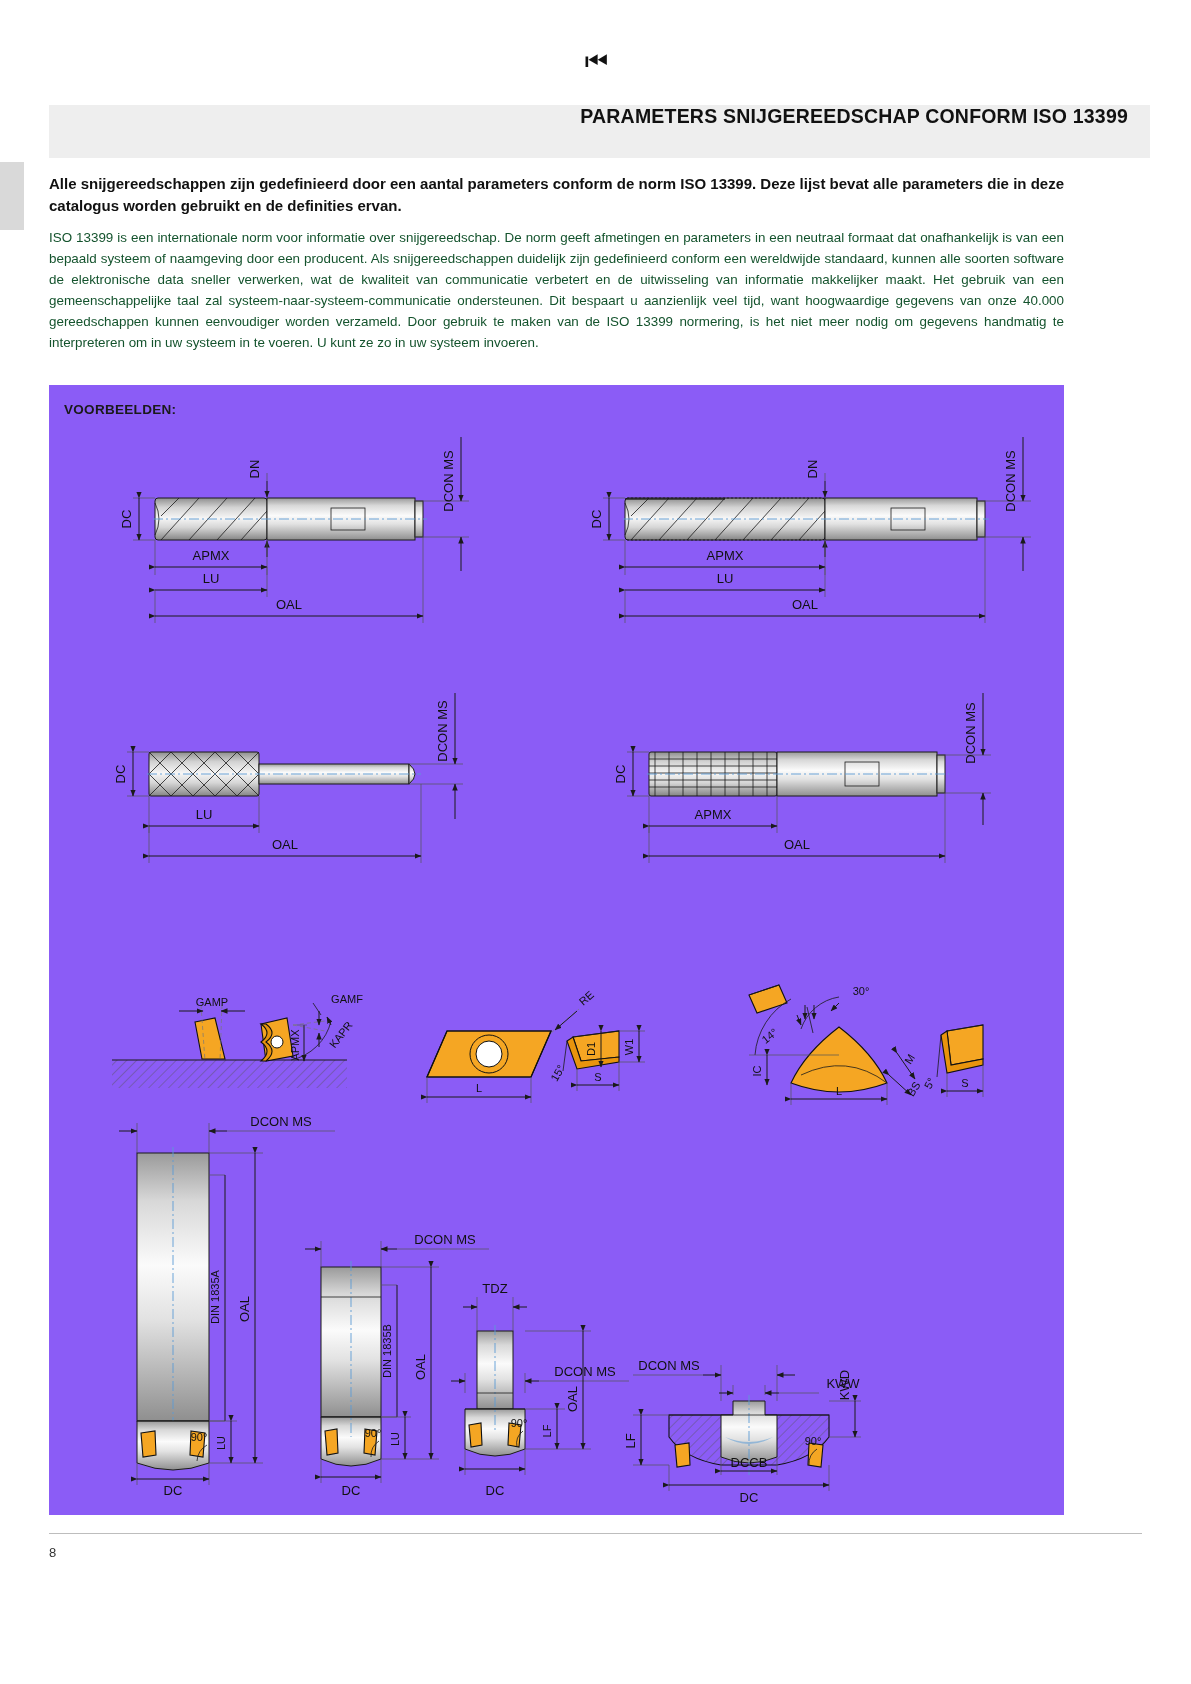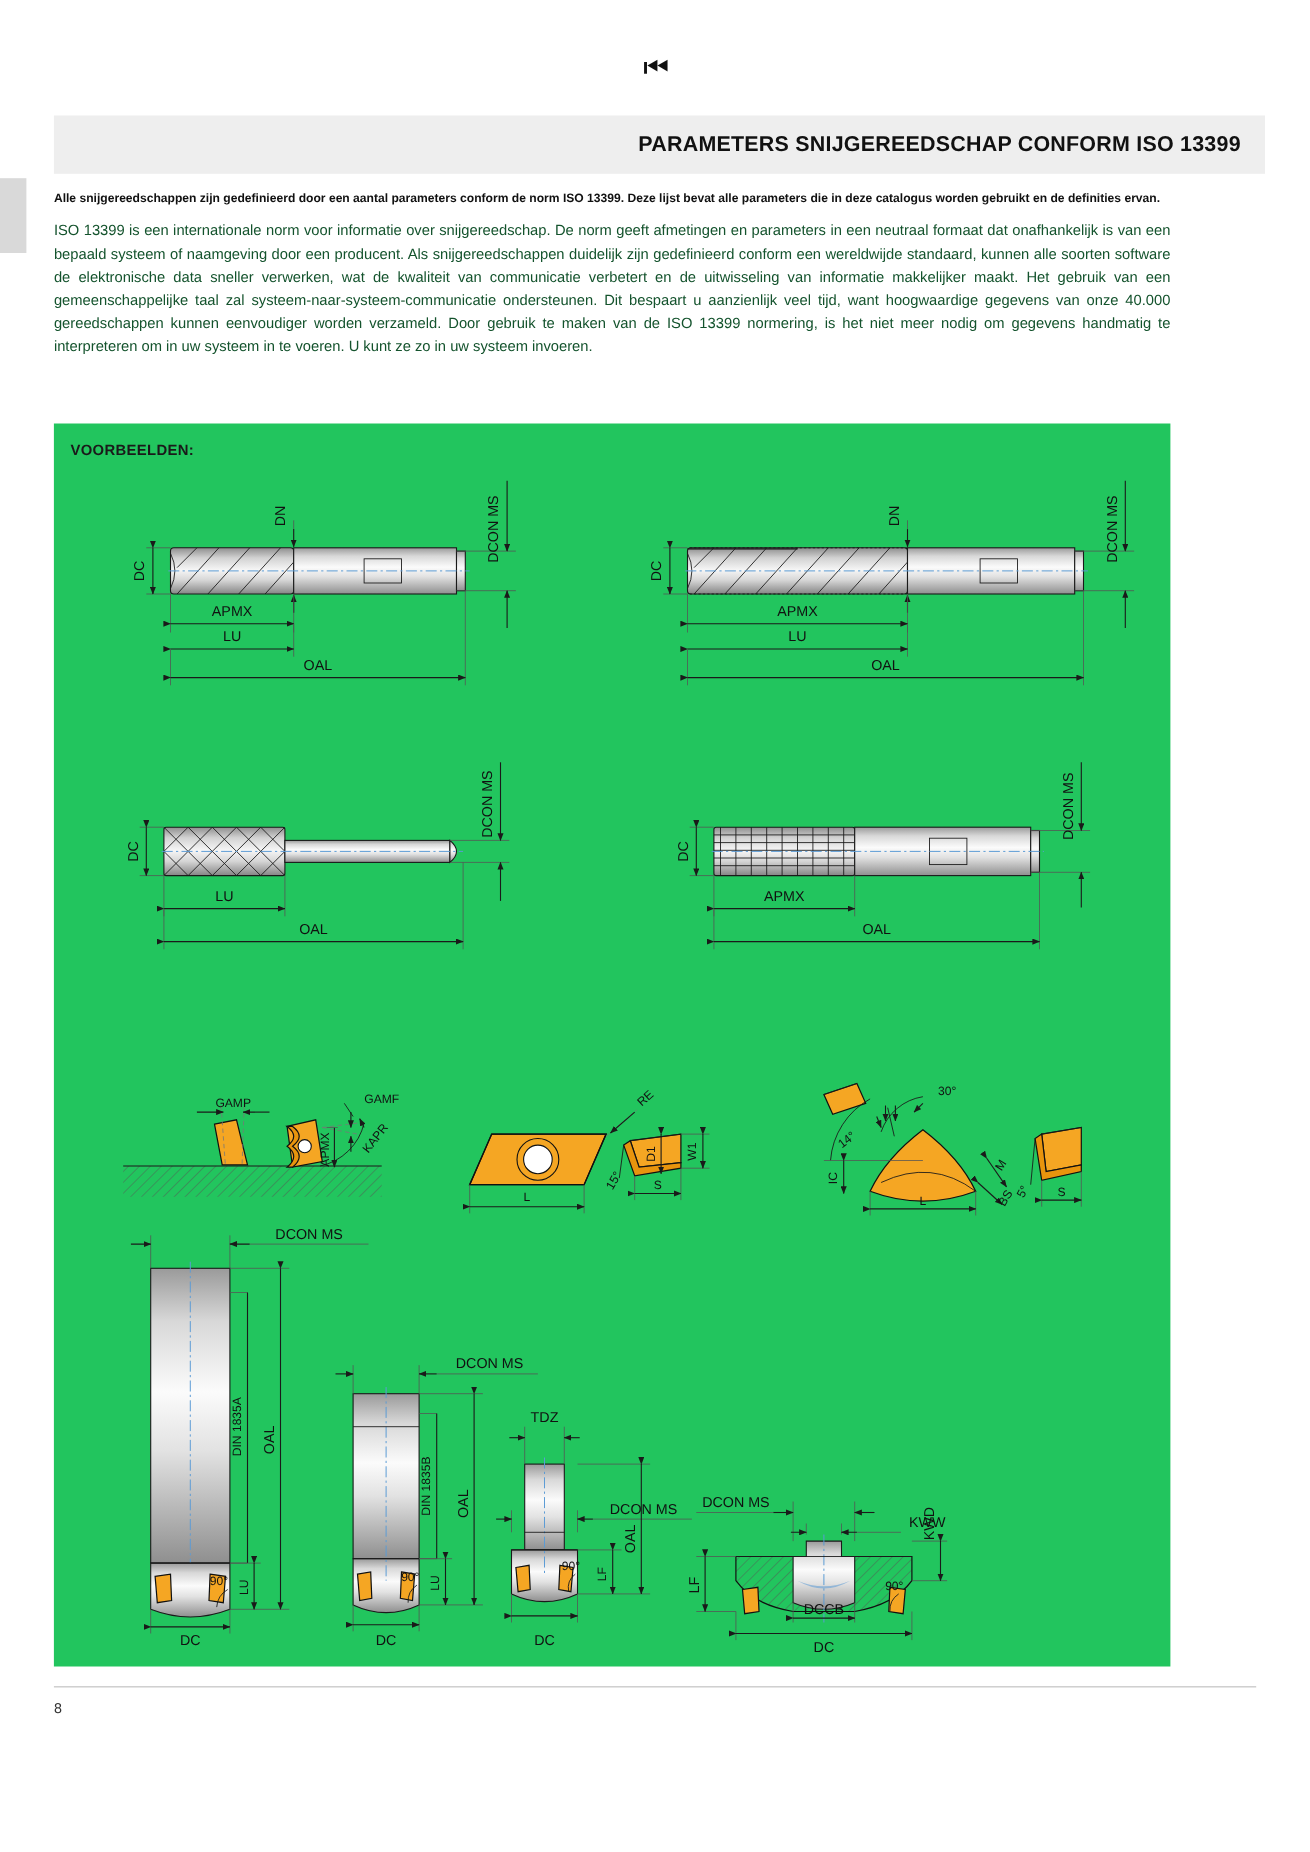--- a/index.html
+++ b/index.html
@@ -25,43 +25,43 @@
   .side-tab {
     position:absolute; left:0; top:162px;
     width:24px; height:68px; background:#d9d9d9;
   }
 
   
   .header-band {
     position:absolute; left:49px; top:105px;
     width:1101px; height:53px;
     background:#eeeeee;
-    display:flex; align-items:center; justify-content:flex-end;
+    display:flex; justify-content:flex-end;
   }
   .header-title {
     font-size:19.5px; font-weight:bold; letter-spacing:.2px;
     padding-right:22px; color:#111;
   }
 
   
   .intro { position:absolute; left:49px; top:173px; width:1015px; }
   .intro-lead {
-    font-size:11px; font-weight:bold; line-height:1.48;
+    font-size:15px; font-weight:bold; line-height:1.48;
     margin:0 0 11px 0; text-align:justify; color:#111;
   }
   .intro-body {
     font-size:13.4px; line-height:1.56; margin:0;
     text-align:justify; color:#14532d;
   }
 
   
   .panel {
     position:absolute; left:49px; top:385px;
     width:1015px; height:1130px;
-    background:#22c55e;
+    background:#8b5cf6;
   }
   .panel-title {
     position:absolute; left:15px; top:17px;
     font-size:13.5px; font-weight:bold; letter-spacing:.3px;
   }
   .figures { position:absolute; left:0; top:0; width:1015px; height:1130px; }
 
   
   .folio {
     position:absolute; left:49px; top:1545px;

